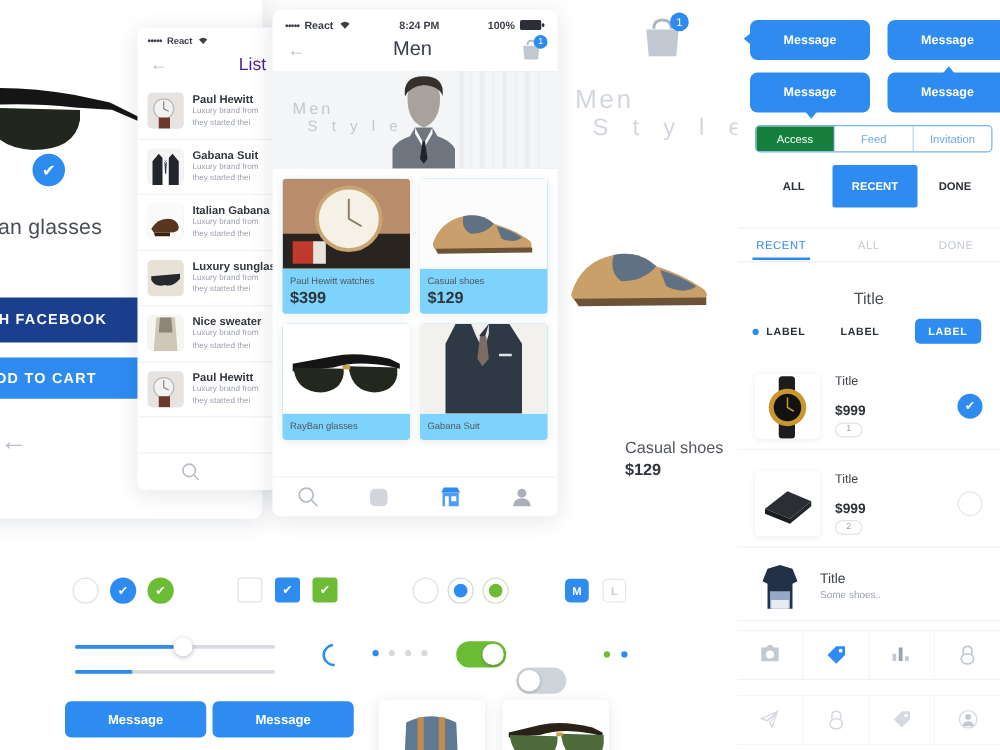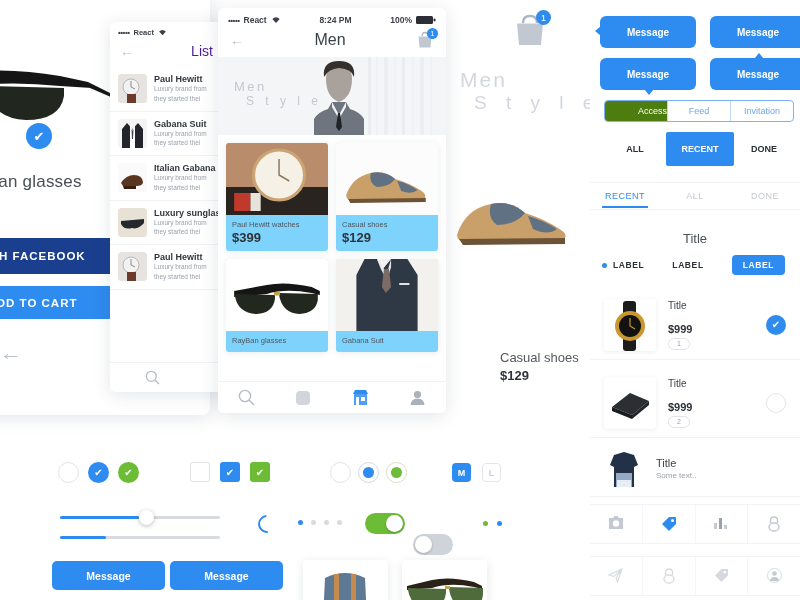--- a/index.html
+++ b/index.html
@@ -119,21 +119,21 @@
 
   
   #rightPanel { position:absolute; left:590px; top:0; width:210px; height:600px; background:#fff; }
   .bubble { position:absolute; background:#2e8bf0; border-radius:6px; color:#fff; font-size:10px;
             font-weight:bold; display:flex; align-items:center; justify-content:center; }
   .bubble .tail { position:absolute; width:0; height:0; }
   .segmented { position:absolute; display:flex; border:1px solid #7ab4f5; border-radius:4px; overflow:hidden; }
   .seg { flex:1; text-align:center; font-size:9px; padding:5px 0; color:#6ea8e8;
          border-right:1px solid #bcd8f8; }
   .seg:last-child { border-right:none; }
-  .seg.active { background:#4d7c0f; color:#fff;text-align:right; }
+  .seg.active { background:#15803d; color:#fff; }
   .pillrow { position:absolute; display:flex; align-items:center; }
   .pill-plain { font-size:9px; font-weight:bold; color:#2c3137; text-align:center; }
   .pill-solid { background:#2e8bf0; color:#fff; font-size:9px; font-weight:bold; border-radius:2px;
                 display:flex; align-items:center; justify-content:center; }
   .tabs-underline { position:absolute; display:flex; width:100%; border-bottom:1px solid #eef0f3;
                     border-top:1px solid #eef0f3; }
   .tu { flex:1; text-align:center; font-size:9px; padding:8px 0; color:#c4c9d1; letter-spacing:.5px;}
   .tu.active { color:#2e8bf0; }
   .tu.active::after { content:""; display:block; height:1.5px; background:#2e8bf0; margin:5px 12px -8px 12px;}
   .rp-title { position:absolute; width:100%; text-align:center; font-size:13px; color:#4b5058;}
@@ -254,20 +254,34 @@
       </div>
       <div>
         <div class="row-title">Luxury sunglasses</div>
         <div class="row-sub">Luxury brand from</div>
         <div class="row-sub">they started thei</div>
       </div>
     </div>
     <div class="list-row">
       <div class="thumb">
         <svg viewBox="0 0 29 29">
+            <rect width="29" height="29" fill="#f7f5f2"></rect>
+            <path d="M7 2 L22 2 L24 29 L5 29 Z" fill="#cfc7b8"></path>
+            <path d="M10 2 L19 2 L20 14 L9 14 Z" fill="#8d8578"></path>
+          </svg>
+      </div>
+      <div>
+        <div class="row-title">Nice sweater</div>
+        <div class="row-sub">Luxury brand from</div>
+        <div class="row-sub">they started thei</div>
+      </div>
+    </div>
+    <div class="list-row">
+      <div class="thumb">
+        <svg viewBox="0 0 29 29">
             <rect width="29" height="29" fill="#e7e3e0"></rect>
             <circle cx="13" cy="13" r="8" fill="#f2f2f2" stroke="#b9b9b9"></circle>
             <path d="M13 7 L13 13 L17 15" stroke="#8a8a8a" fill="none"></path>
             <rect x="9" y="20" width="9" height="9" fill="#6b3a2a"></rect>
           </svg>
       </div>
       <div>
         <div class="row-title">Paul Hewitt</div>
         <div class="row-sub">Luxury brand from</div>
         <div class="row-sub">they started thei</div>
@@ -624,21 +638,21 @@
       <div class="rthumb" style="width:40px; height:40px; box-shadow:none;">
         <svg viewBox="0 0 40 40" width="40" height="40">
           <rect width="40" height="40" fill="#fff"></rect>
           <path d="M10 6 L20 3 L30 6 L34 16 L30 18 L30 38 L10 38 L10 18 L6 16 Z" fill="#223048"></path>
           <path d="M12 24 L28 24 L28 38 L12 38 Z" fill="#93a9c4"></path>
           <path d="M13 31 L27 31 L27 38 L13 38 Z" fill="#e8edf3"></path>
         </svg>
       </div>
       <div style="margin-left:12px;">
         <div class="rtitle" style="font-size:11px;">Title</div>
-        <div class="rsub">Some text..</div>
+        <div class="rsub">Some shoes..</div>
       </div>
     </div>
 
     <div class="iconbar" style="top:504px;">
       <div class="iconcell">
         <svg width="16" height="14" viewBox="0 0 16 14" style="margin:0 auto;">
             <path d="M5 2 L6.5 0 L9.5 0 L11 2 L15 2 L15 13 L1 13 L1 2 Z" fill="#c3c9d2"></path>
             <circle cx="8" cy="7.5" r="3.2" fill="#fff"></circle>
           </svg>
       </div>

